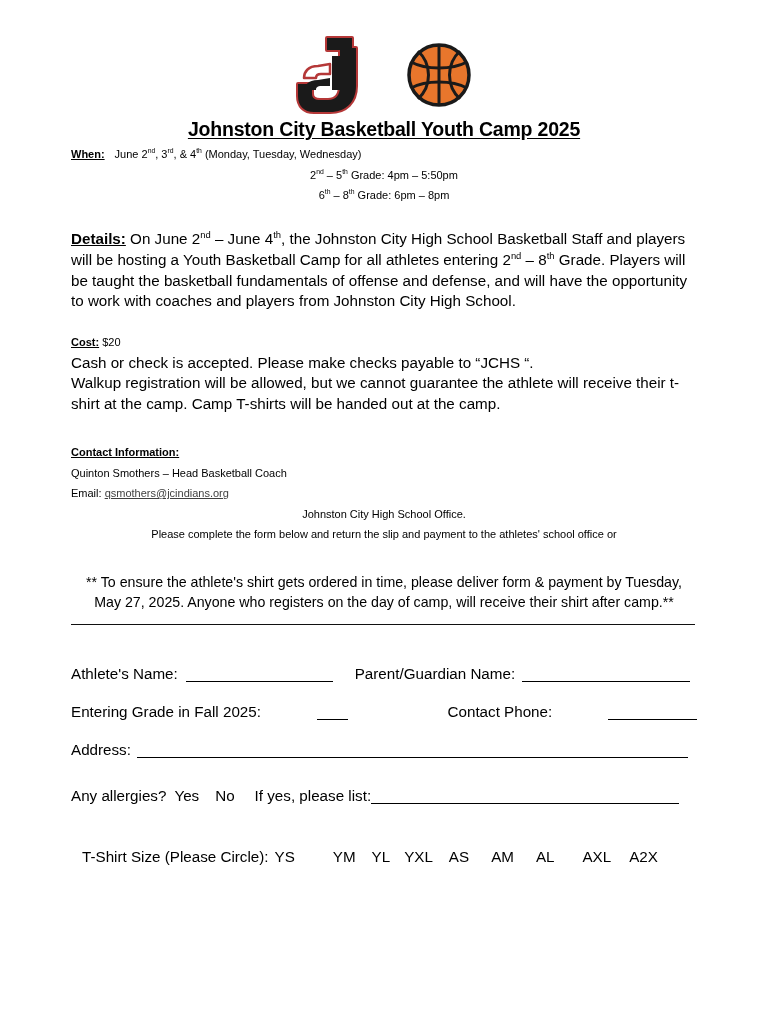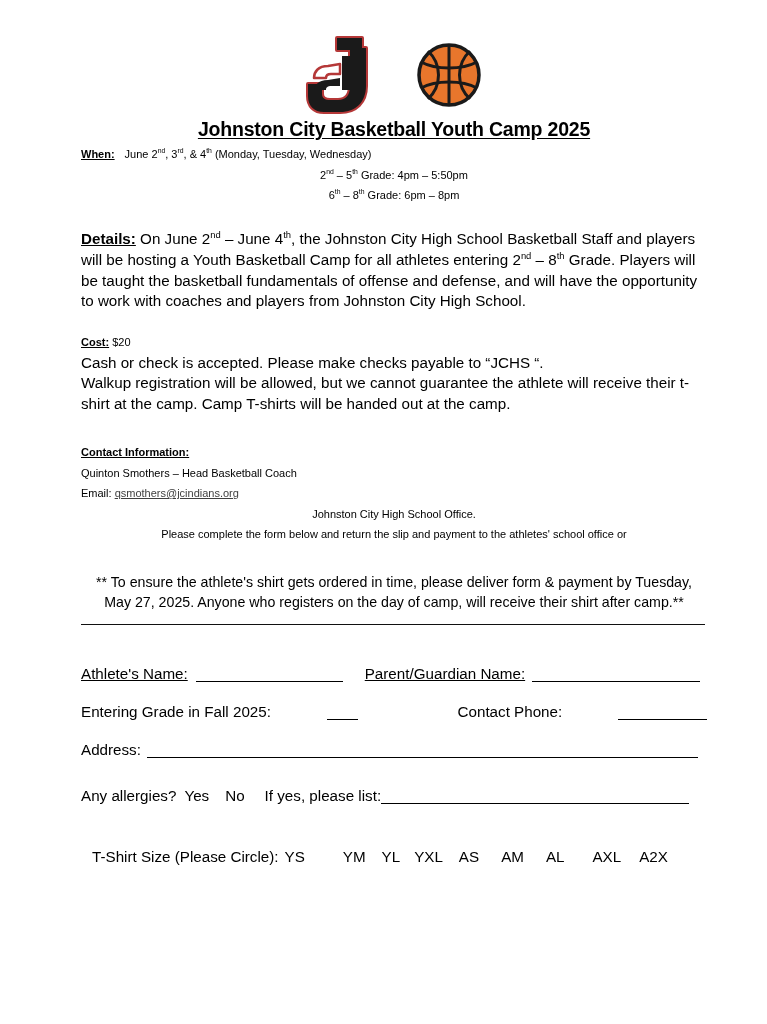--- a/index.html
+++ b/index.html
@@ -12,21 +12,20 @@
     font-family: "Liberation Sans", sans-serif;
     color: #000000;
   }
   .page {
     position: relative;
     width: 713px;
     height: 1024px;
     background: #ffffff;
     overflow: hidden;
     box-sizing: border-box;
-    margin-left: 10px;
   }
 
   
   .logo-row {
     position: absolute;
     top: 34px;
     left: 0;
     width: 767px;
     height: 82px;
     display: flex;
@@ -199,21 +198,21 @@
     <div class="note-block">
       <span class="l2">** To ensure the athlete's shirt gets ordered in time, please deliver form &amp; payment by Tuesday,</span>
       <span class="l2">May 27, 2025.  Anyone who registers on the day of camp, will receive their shirt after camp.**</span>
     </div>
 
     <hr class="rule">
   </div>
 
   <div class="form">
 
-    <div class="frow" style="margin-bottom:14px;text-decoration:underline;">
+    <div class="frow" style="margin-bottom:14px;">
       <span>Athlete's Name:</span>
       <span class="blank" style="width:147px; margin-left:8px;"></span>
       <span class="sp" style="width:22px"></span>
       <span>Parent/Guardian Name:</span>
       <span class="blank" style="width:168px; margin-left:7px;"></span>
     </div>
 
     <div class="frow" style="margin-bottom:14px;gap:48px;">
       <span>Entering Grade in Fall 2025:</span>
       <span class="blank" style="width:72px; margin-left:8px;"></span>

